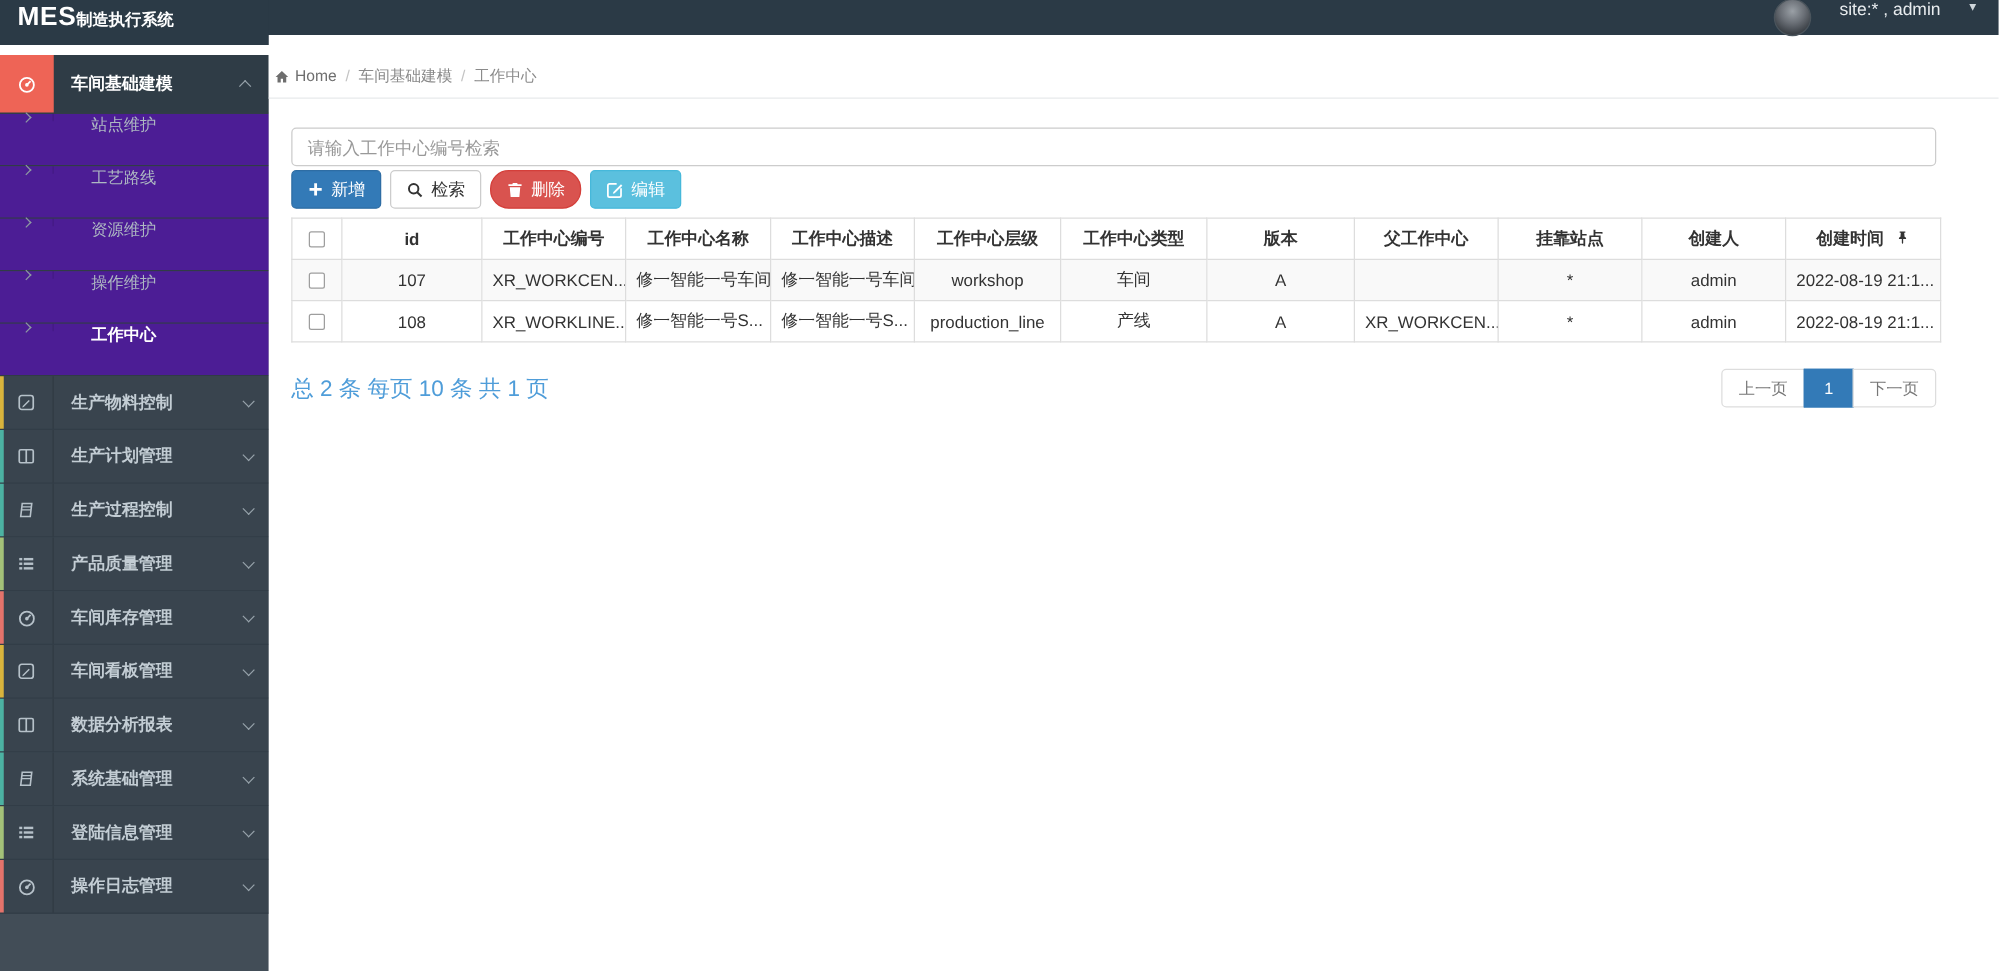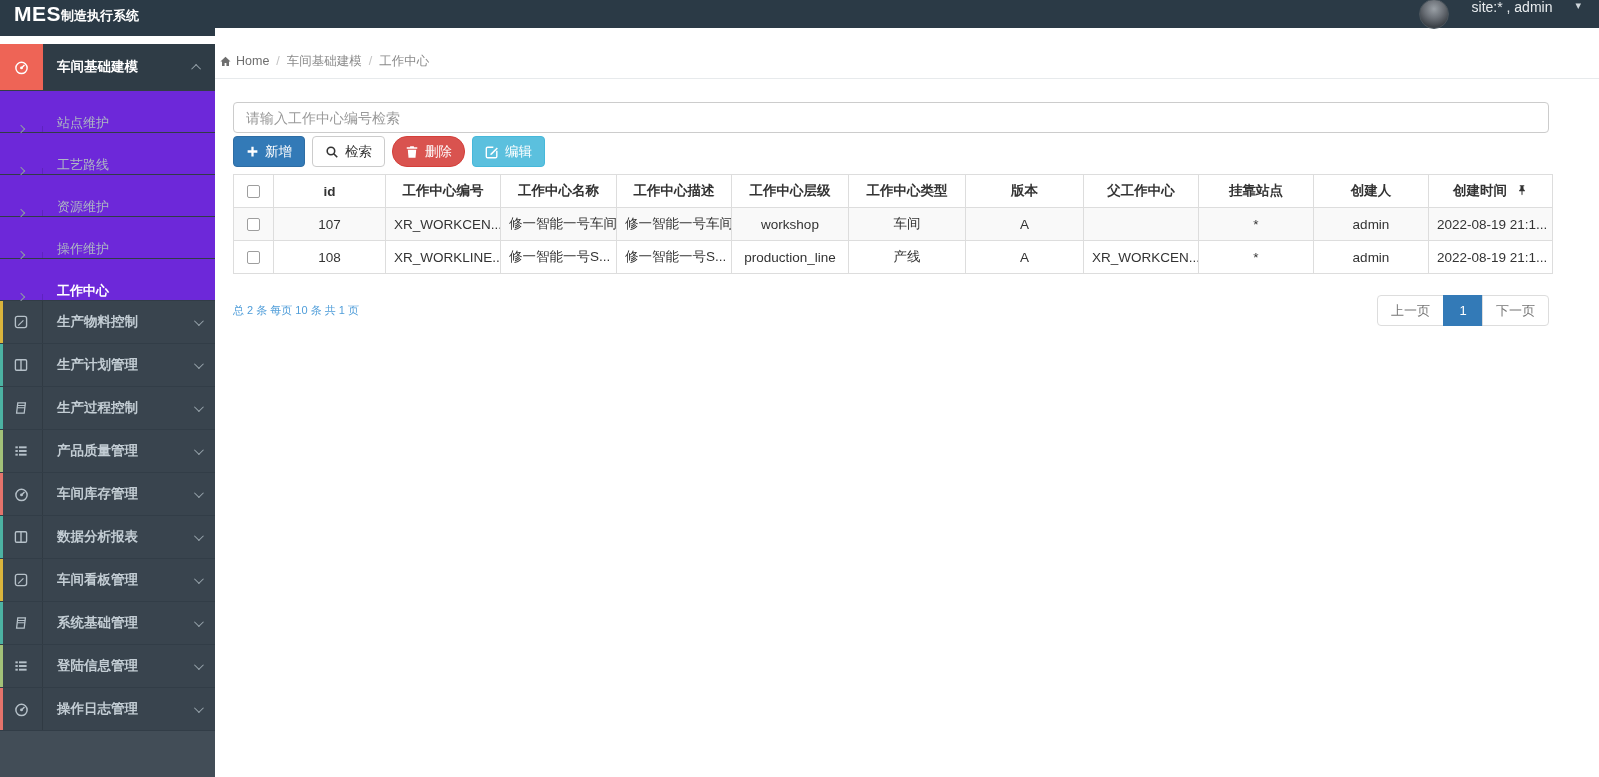--- a/index.html
+++ b/index.html
@@ -37,22 +37,22 @@
     color:#c3cdd4; font-size:13.5px; font-weight:bold; }
   .chev-box { width:36px; display:flex; align-items:center; justify-content:center; color:#97a3ab; }
   .chev { display:inline-block; width:7px; height:7px;
     border-right:1.6px solid currentColor; border-bottom:1.6px solid currentColor; }
   .chev.down { transform:rotate(45deg) translateY(-2px); }
   .chev.up { transform:rotate(-135deg) translateY(-2px); }
   .chev.right { transform:rotate(-45deg); width:6px; height:6px; }
   .menu-item.active-section { background:#2f3c46; }
   .menu-item.active-section .item-label { color:#fff; }
   .menu-item.active-section .icon-cell { border-right:none; color:#fff; }
-  .submenu-item { height:42px; display:flex; align-items:flex-end; background:#6d28d9;
-    border-bottom:1px solid #313c46; cursor:pointer; }
+  .submenu-item { height:42px; display:flex; align-items:flex-start; background:#4c1d95;
+    border-bottom:1px solid #313c46; cursor:pointer;gap:16px; }
   .submenu-item .chev-cell { width:43px; flex:0 0 43px; display:flex; align-items:center;
     justify-content:center; color:#8e9aa2; border-right:1px solid rgba(0,0,0,.12); }
   .submenu-item .sub-label { flex:1; display:flex; align-items:center; padding-left:14px;
     color:#aeb9c2; font-size:13px; }
   .submenu-item.active .sub-label { color:#fff; font-weight:bold; }
 
   
   .content { position:absolute; top:44px; left:215px; width:1384px; height:733px; background:#fff; }
   .breadcrumb-bar { height:35px; background:#fff; border-bottom:1px solid #e7eaec;
     display:flex; align-items:center; padding-left:4px; font-size:12.5px; color:#8a8a8a; }
@@ -81,21 +81,21 @@
     font-size:13.5px; color:#333; }
   th,td { border:1px solid #ddd; text-align:center; height:33px; padding:0 8px;
     overflow:hidden; white-space:nowrap; }
   th { font-weight:bold; background:#fff; }
   tbody tr:nth-child(odd) { background:#f9f9f9; }
   .cb { display:inline-block; width:13px; height:13px; background:#fff;
     border:1px solid #9e9e9e; border-radius:2px; vertical-align:middle; cursor:pointer; }
   .pin { margin-left:9px; color:#333; vertical-align:-1px; cursor:pointer; }
 
   .pagination-row { margin-top:21px; display:flex; align-items:center; }
-  .page-summary { color:#4f9dd9; font-size:11px; }
+  .page-summary { color:#4f9dd9; font-size:18px; }
   .pager { margin-left:auto; display:flex; }
   .pg { height:31px; min-width:40px; padding:0 13px; background:#fff;
     border:1px solid #ddd; color:#777; font-size:13px; cursor:pointer;
     font-family:inherit; margin-left:-1px; }
   .pg:first-child { border-radius:4px 0 0 4px; margin-left:0; }
   .pg:last-child { border-radius:0 4px 4px 0; }
   .pg.active { background:#337ab7; border-color:#337ab7; color:#fff; }
 
   .ic svg { display:block; }
 </style>
@@ -237,45 +237,45 @@
               <circle cx="10" cy="10.5" r="1.7" fill="currentColor"></circle>
             </svg>
           </span>
         </span>
         <span class="item-label">车间库存管理</span>
         <span class="chev-box">
           <span class="chev down"></span>
         </span>
       </div>
       <div class="menu-item">
+        <span class="accent" style="background: rgb(217, 180, 60);"></span>
+        <span class="icon-cell">
+          <span class="ic">
+            <svg viewBox="0 0 20 20" width="16" height="16">
+              <rect x="3" y="3" width="14" height="14" rx="2.5" fill="none" stroke="currentColor" stroke-width="1.7"></rect>
+              <path d="M6.5 13.5l6-6 1 1-6 6-1.5.5z" fill="currentColor"></path>
+            </svg>
+          </span>
+        </span>
+        <span class="item-label">车间看板管理</span>
+        <span class="chev-box">
+          <span class="chev down"></span>
+        </span>
+      </div>
+      <div class="menu-item">
         <span class="accent" style="background: rgb(76, 178, 162);"></span>
         <span class="icon-cell">
           <span class="ic">
             <svg viewBox="0 0 20 20" width="16" height="16">
               <rect x="3" y="3.5" width="14" height="13" rx="1.5" fill="none" stroke="currentColor" stroke-width="1.7"></rect>
               <path d="M10 3.5v13" stroke="currentColor" stroke-width="1.7"></path>
             </svg>
           </span>
         </span>
         <span class="item-label">数据分析报表</span>
-        <span class="chev-box">
-          <span class="chev down"></span>
-        </span>
-      </div>
-      <div class="menu-item">
-        <span class="accent" style="background: rgb(217, 180, 60);"></span>
-        <span class="icon-cell">
-          <span class="ic">
-            <svg viewBox="0 0 20 20" width="16" height="16">
-              <rect x="3" y="3" width="14" height="14" rx="2.5" fill="none" stroke="currentColor" stroke-width="1.7"></rect>
-              <path d="M6.5 13.5l6-6 1 1-6 6-1.5.5z" fill="currentColor"></path>
-            </svg>
-          </span>
-        </span>
-        <span class="item-label">车间看板管理</span>
         <span class="chev-box">
           <span class="chev down"></span>
         </span>
       </div>
       <div class="menu-item">
         <span class="accent" style="background: rgb(76, 178, 162);"></span>
         <span class="icon-cell">
           <span class="ic">
             <svg viewBox="0 0 20 20" width="16" height="16">
               <path d="M6 3.5h9.5l-1.5 13H4.5z" fill="none" stroke="currentColor" stroke-width="1.6"></path>

